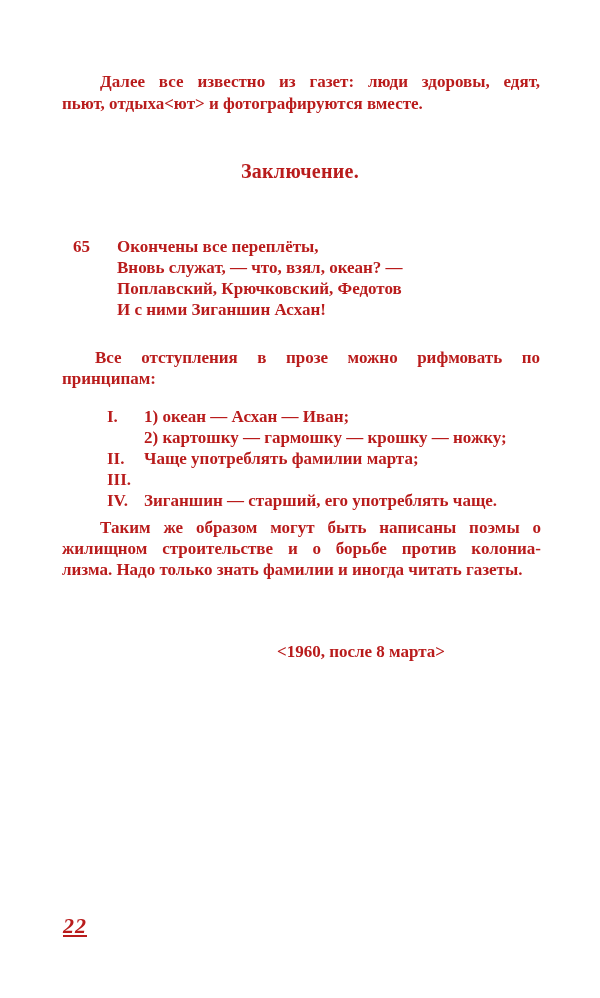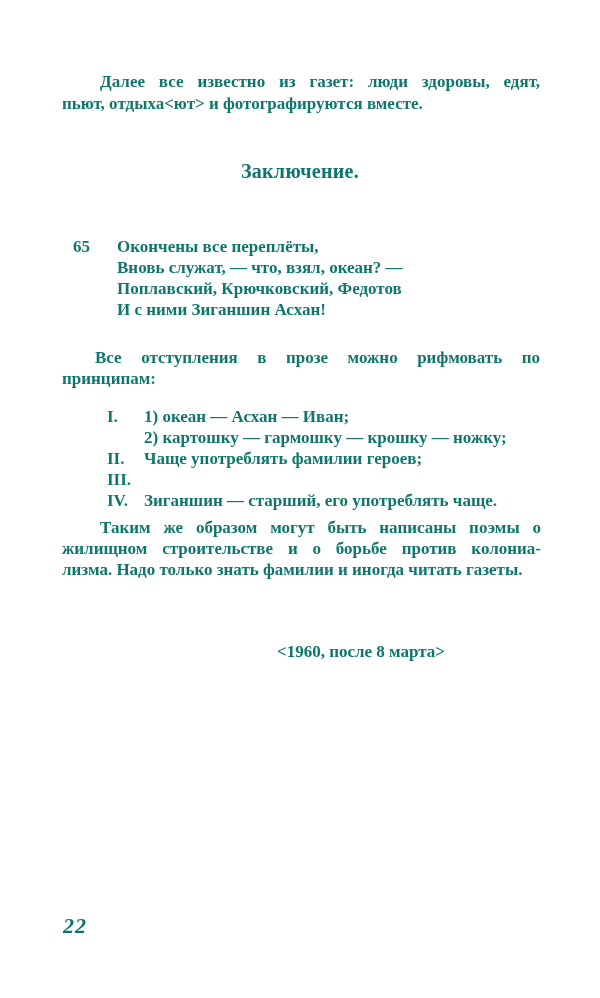--- a/index.html
+++ b/index.html
@@ -9,21 +9,21 @@
   }
   .page {
     position: relative;
     width: 600px;
     height: 998px;
     margin: 0 auto;
     background: #ffffff;
     overflow: hidden;
     font-family: "Liberation Serif", "DejaVu Serif", serif;
     font-weight: 700;
-    color: #0f766e;
+    color: #b91c1c;
     font-size: 17px;
   }
   .abs { position: absolute; }
 
   
   .line {
     line-height: 21px;
     white-space: nowrap;
   }
   
@@ -63,20 +63,21 @@
 
   .para-3 { left: 62px; top: 517px; width: 479px; }
 
   .date-note { left: 277px; top: 641px; line-height: 21px; white-space: nowrap; }
 
   .page-number {
     left: 63px; top: 913px;
     font-style: italic;
     font-size: 22px;
     letter-spacing: 1px;
+    text-decoration: underline;
   }
 </style>
 </head>
 <body>
 
 <div class="page">
 
   <div class="abs para para-1 indent-first">
       <div class="line">Далее все известно из газет: люди здоровы, едят,</div>
       <div class="line">пьют, отдыха&lt;ют&gt; и фотографируются вместе.</div>
@@ -102,21 +103,21 @@
     <div class="list-row">
       <span class="list-marker">I.</span>
       <span class="list-text">1) океан — Асхан — Иван;</span>
     </div>
     <div class="list-row">
       <span class="list-marker"></span>
       <span class="list-text">2) картошку — гармошку — крошку — ножку;</span>
     </div>
     <div class="list-row">
       <span class="list-marker">II.</span>
-      <span class="list-text">Чаще употреблять фамилии героев;</span>
+      <span class="list-text">Чаще употреблять фамилии марта;</span>
     </div>
     <div class="list-row">
       <span class="list-marker">III.</span>
     </div>
     <div class="list-row">
       <span class="list-marker">IV.</span>
       <span class="list-text">Зиганшин — старший, его употреблять чаще.</span>
     </div>
   </div>
 

